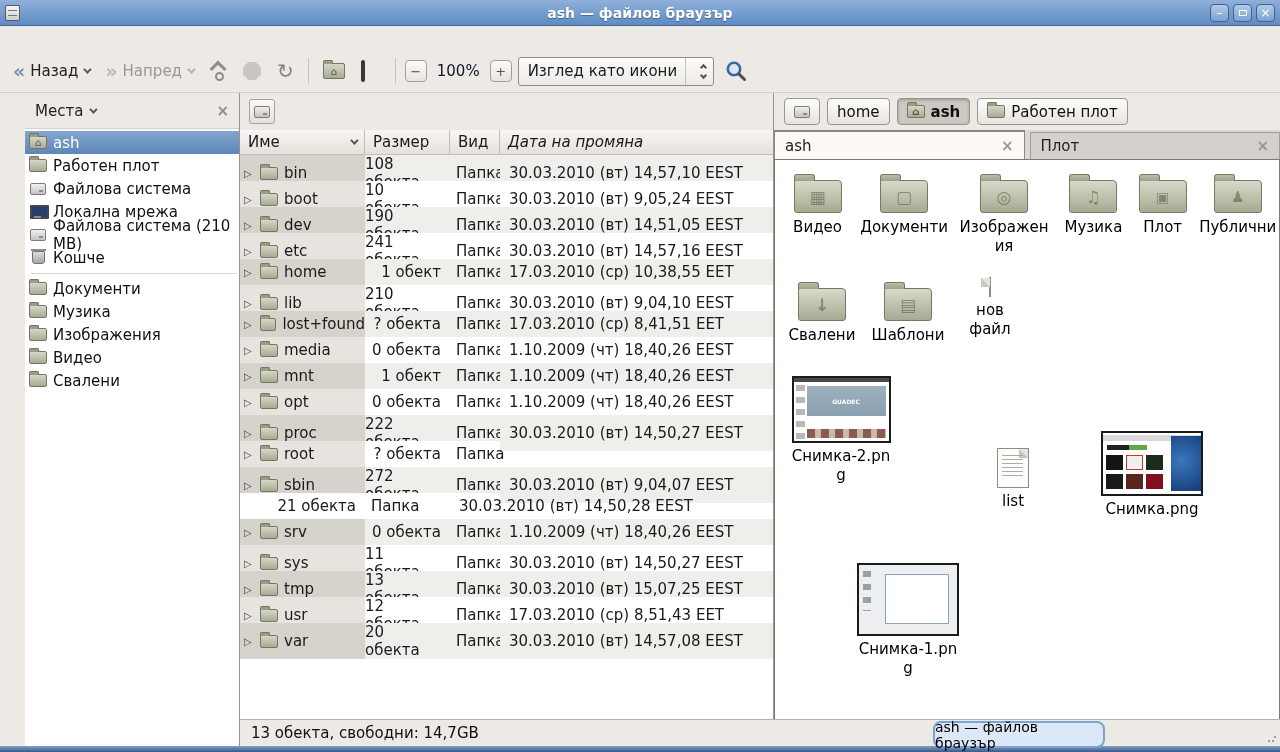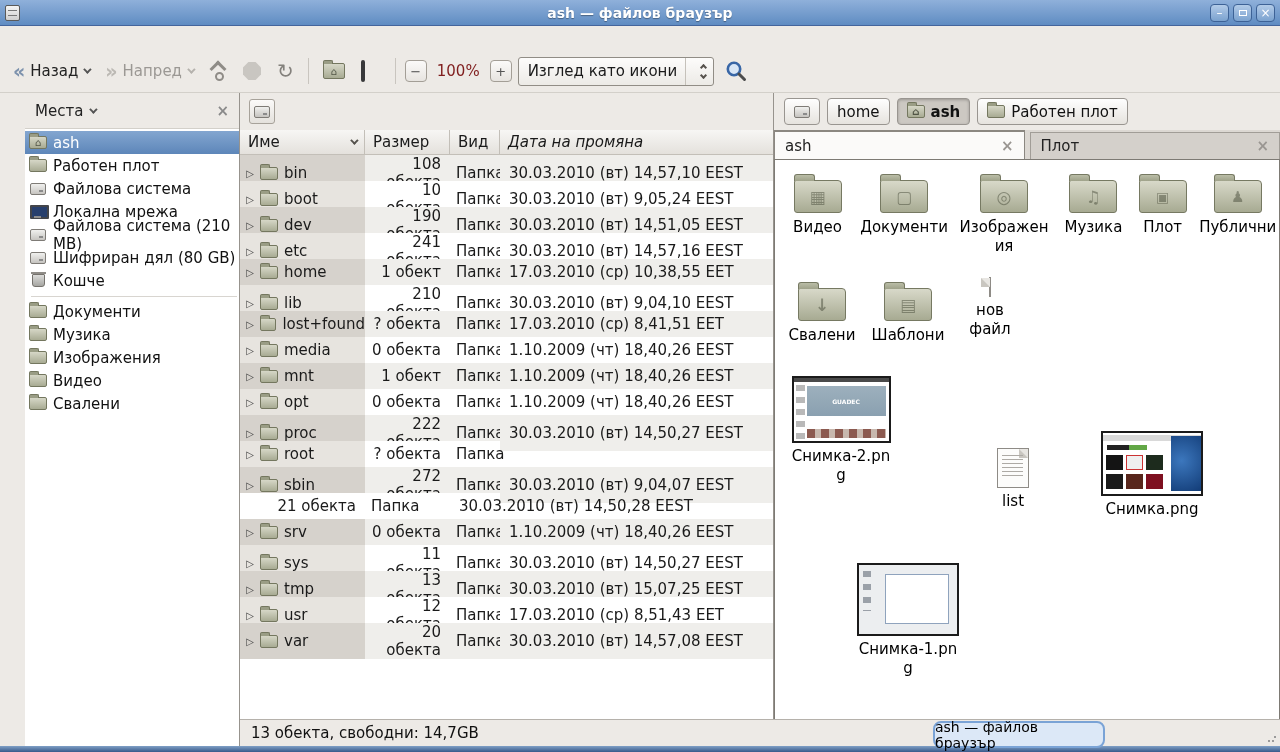--- a/index.html
+++ b/index.html
@@ -55,21 +55,21 @@
     background:#9a9d85; border:1px solid #74775f; border-bottom:none; border-radius:2px 2px 0 0;}
   .icon-home-glyph{position:absolute; inset:0; display:flex; align-items:center; justify-content:center;
     font-size:10px; color:rgba(50,54,40,.75);}
   .icon-computer{position:relative; width:20px; height:18px;}
   .icon-computer .screen{width:20px; height:13px; border:2px solid #38383a; border-radius:2px;
     background:linear-gradient(135deg,#4a6aa8,#101b33);}
   .icon-computer .stand{margin:1px auto 0; width:10px; height:2px; background:#9a9a9a;}
   .zoom-btn{width:22px; height:22px; border:1px solid #a39e96; border-radius:4px;
     background:linear-gradient(#fbfaf9,#e7e4e0); display:flex; align-items:center; justify-content:center;
     font-size:13px; color:#555;}
-  .zoom-label{padding:0 4px; color:#7f1d1d;}
+  .zoom-label{padding:0 4px; color:#0f172a;}
   .combo{height:29px; min-width:168px; border:1px solid #918d86; border-radius:3px;
     background:linear-gradient(#fdfcfb,#eceae6); display:flex; align-items:center; padding-left:9px; gap:8px;}
   .combo .cdiv{width:1px; align-self:stretch; background:#c5c1ba; margin-left:auto;}
   .combo .spin{display:flex; flex-direction:column; gap:3px; padding:0 7px;}
   .combo .spin i{width:5px; height:5px; border-right:2px solid #57534d; border-bottom:2px solid #57534d; display:block;}
   .combo .spin i.u{transform:rotate(-135deg);} .combo .spin i.d{transform:rotate(45deg);}
   .icon-search{margin-left:4px;}
 
   
   .main{position:absolute; top:93px; left:0; right:0; bottom:6px; display:flex;margin-left:25px;}
@@ -104,21 +104,21 @@
   .treepane-top{height:37px; background:var(--panel); display:flex; align-items:center; padding-left:9px; flex:none;}
   .mini-btn{width:26px; height:25px; border:1px solid #a7a29a; border-radius:3px;
     background:linear-gradient(#fbfaf9,#e4e1dc); display:flex; align-items:center; justify-content:center;}
   .tree-header{height:25px; display:grid; grid-template-columns:125px 85px 50px 1fr; flex:none;
     background:linear-gradient(#f7f6f4,#e4e1dc); border-bottom:1px solid #c3bfb8; color:#1a1a1a;}
   .th{display:flex; align-items:center; padding-left:8px; border-right:1px solid #c3bfb8; gap:6px;}
   .th:last-child{border-right:none;font-style:italic;}
   .sort-chev{margin-left:auto; margin-right:8px; width:6px; height:6px;
     border-right:2px solid #55524d; border-bottom:2px solid #55524d; transform:rotate(45deg) translateY(-2px);}
   .tree-body{flex:1; background:#fff; overflow:hidden;}
-  .trow{display:grid; grid-template-columns:125px 85px 50px 1fr; height:26px;text-align:right;}
+  .trow{display:grid; grid-template-columns:125px 85px 50px 1fr; height:26px;}
   .trow:nth-child(odd) .cell-name{background:#d6d2cc;}
   .trow:nth-child(odd) .cell-rest{background:#efeeeb;}
   .trow:nth-child(even) .cell-name{background:#e7e4df;}
   .trow:nth-child(even) .cell-rest{background:#ffffff;}
   .cell-name{display:flex; align-items:center; gap:6px; padding-left:4px; overflow:hidden;}
   .cell-rest{display:flex; align-items:center;}
   .expander{width:10px; color:#454545; font-size:10px; flex:none;}
   .expander::before{content:"▷";}
   .c-size{justify-content:flex-end; padding-right:9px;}
   .c-type{padding-left:6px;}
@@ -327,26 +327,20 @@
               <span class="i-net"></span>
             </span>
             <span class="s-lb">Локална мрежа</span>
           </div>
           <div class="srow k-drive">
             <span class="s-ic">
               <span class="i-drive"></span>
             </span>
             <span class="s-lb">Файлова система (210 MB)</span>
           </div>
-          <div class="srow k-drive">
-            <span class="s-ic">
-              <span class="i-drive"></span>
-            </span>
-            <span class="s-lb">Шифриран дял (80 GB)</span>
-          </div>
           <div class="srow k-trash">
             <span class="s-ic">
               <span class="i-trash"></span>
             </span>
             <span class="s-lb">Кошче</span>
           </div>
           <div class="srow separator">
             
             
           </div>

